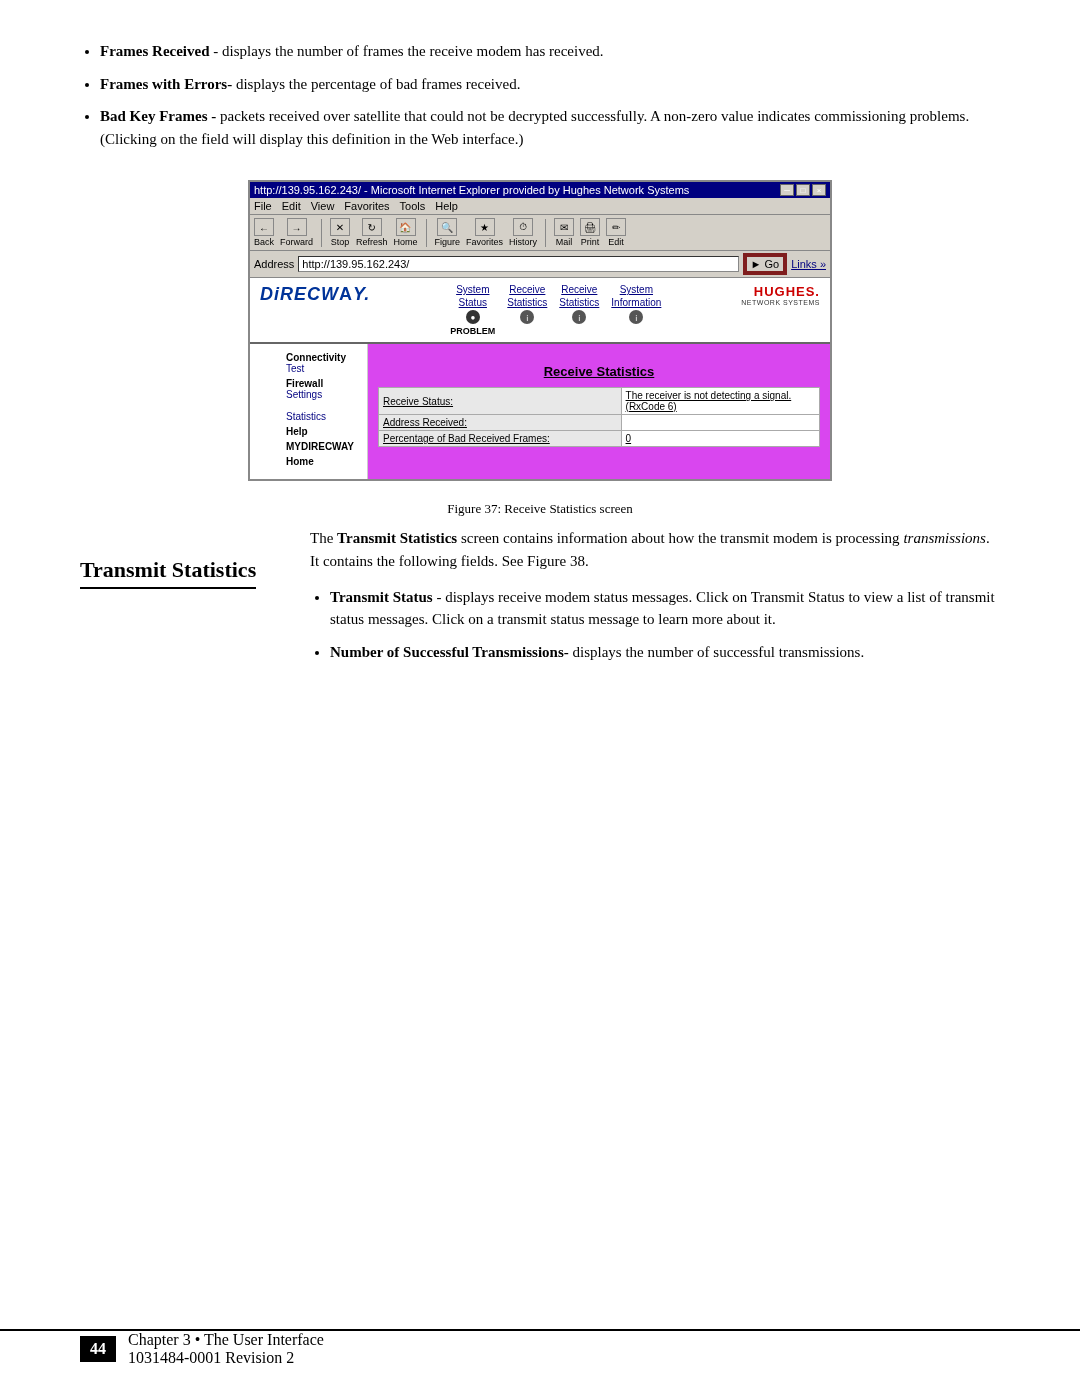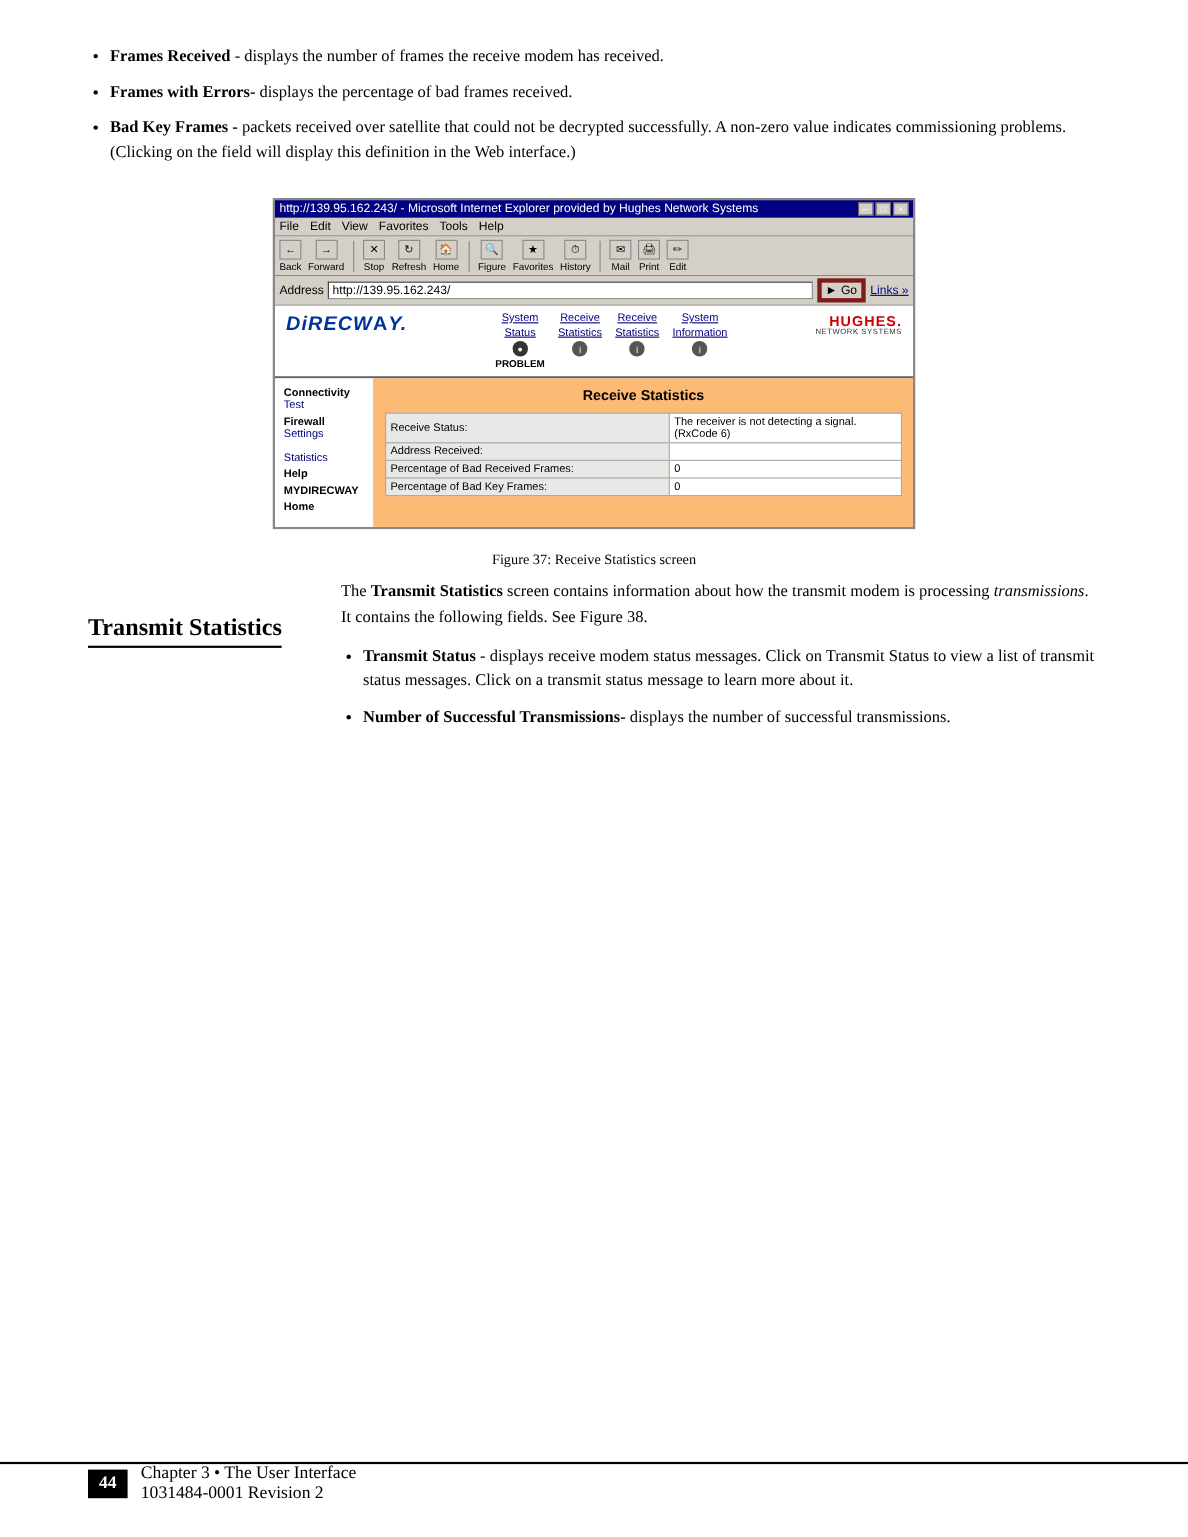--- a/index.html
+++ b/index.html
@@ -216,20 +216,21 @@
       color: #333;
       letter-spacing: 0.5px;
       text-align: right;
     }
 
     
     .browser-main {
       display: flex;
       flex-direction: row;
       flex: 1;
+      margin-left: 28px;
     }
 
     
     .sidebar {
       width: 90px;
       padding: 8px;
       border-right: 1px solid #ccc;
       font-size: 10px;
       background: white;
     }
@@ -242,22 +243,23 @@
     }
     .sidebar-item .item-link {
       color: #000080;
       cursor: pointer;
       display: block;
     }
 
     
     .content-area {
       flex: 1;
-      padding: 8px 10px;
-      background: #fdba74;
+      padding: 20px 10px;
+      background: #d946ef;
+      text-decoration: underline;
     }
     .content-title {
       font-size: 13px;
       font-weight: bold;
       text-align: center;
       margin-bottom: 8px;
     }
 
     
     .stats-table {
@@ -507,24 +509,20 @@
               <td>The receiver is not detecting a signal. (RxCode 6)</td>
             </tr>
             <tr>
               <td>Address Received:</td>
               <td></td>
             </tr>
             <tr>
               <td>Percentage of Bad Received Frames:</td>
               <td>0</td>
             </tr>
-            <tr>
-              <td>Percentage of Bad Key Frames:</td>
-              <td>0</td>
-            </tr>
           </tbody>
             </table>
         </div>
 
       </div>
     </div>
   </div>
 
   <div class="figure-caption">Figure 37:  Receive Statistics screen</div>
 

